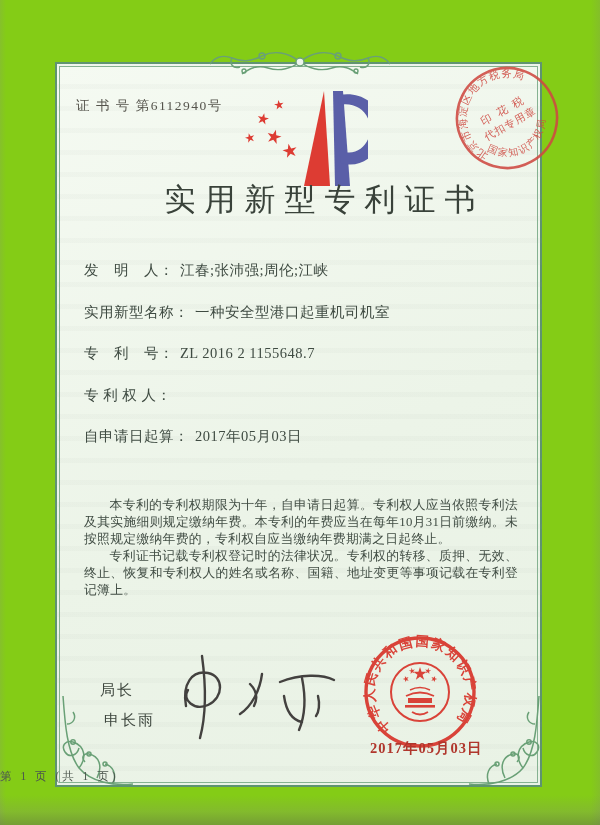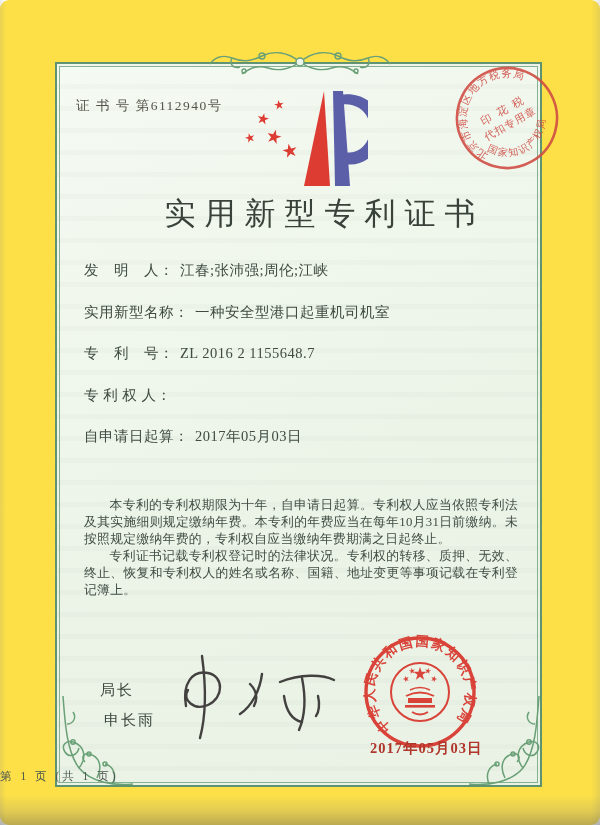--- a/index.html
+++ b/index.html
@@ -1,42 +1,42 @@
 <!DOCTYPE html>
 <html><head>
 <meta charset="utf-8">
 <style>
   html,body{margin:0;padding:0;}
   body{
     width:600px;height:825px;position:relative;overflow:hidden;
     background:#ffffff;
     font-family:"Liberation Serif","DejaVu Serif",serif;
   }
-  .paper{position:absolute;inset:0;background:#fde047;border-radius:9px;}
+  .paper{position:absolute;inset:0;background:#84cc16;}
   
   .frame{
     position:absolute;left:55px;top:62px;width:487px;height:725px;
     border:2px solid #5e9370;
     background:linear-gradient(155deg,#f5faf2 0%,#ecf4e8 55%,#e9f2e5 100%);
     box-sizing:border-box;z-index:1;
   }
   .frame::after{
     content:"";position:absolute;inset:2px;border:1px solid #85b291;pointer-events:none;
   }
   .scan-texture{
     position:absolute;left:55px;top:62px;width:487px;height:725px;z-index:2;pointer-events:none;
     background:repeating-linear-gradient(to bottom,rgba(150,160,150,0.05) 0 5px,rgba(255,255,255,0) 5px 22px);
   }
   .cert-number{
     position:absolute;left:76px;top:97px;z-index:3;
     font-size:13.5px;color:#55544c;letter-spacing:1.5px;
   }
   .logo{position:absolute;left:232px;top:88px;z-index:3;}
   .page-title{
-    position:absolute;left:0;right:0;top:193px;z-index:3;
+    position:absolute;left:0;right:0;top:179px;z-index:3;
     text-align:center;font-size:31px;color:#39423a;
     letter-spacing:9px;text-indent:9px;font-weight:500;padding-left:40px;
   }
   .fields{position:absolute;left:84px;top:250px;width:440px;z-index:3;}
   .field-row{height:41.5px;display:flex;align-items:center;font-size:14.5px;color:#3f4b42;letter-spacing:0.5px;}
   .field-label{white-space:pre;margin-right:6px;}
   .field-value{white-space:pre;}
   .paragraphs{position:absolute;left:84px;top:497px;width:434px;z-index:3;}
   .paragraphs p{
     margin:0;text-indent:2em;font-size:12.8px;line-height:16.9px;

